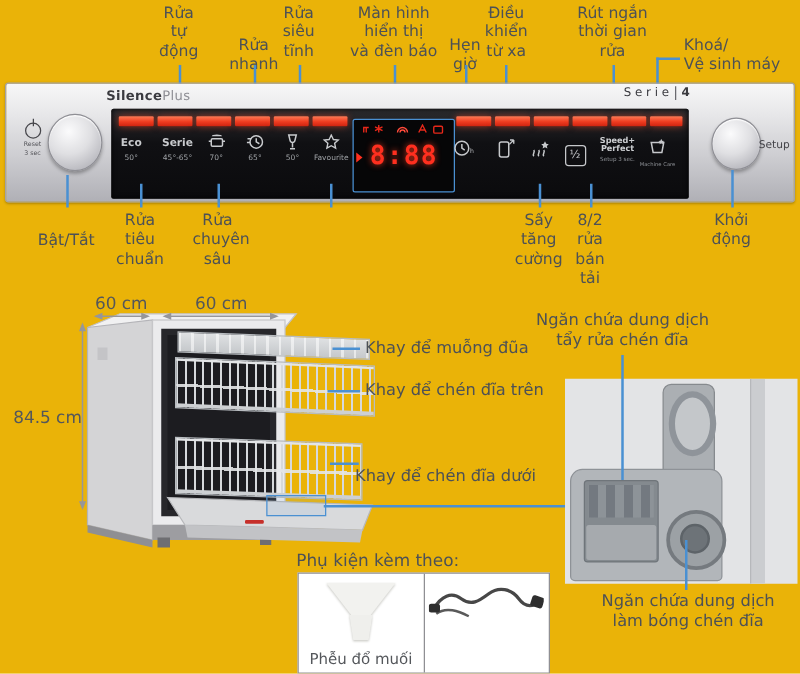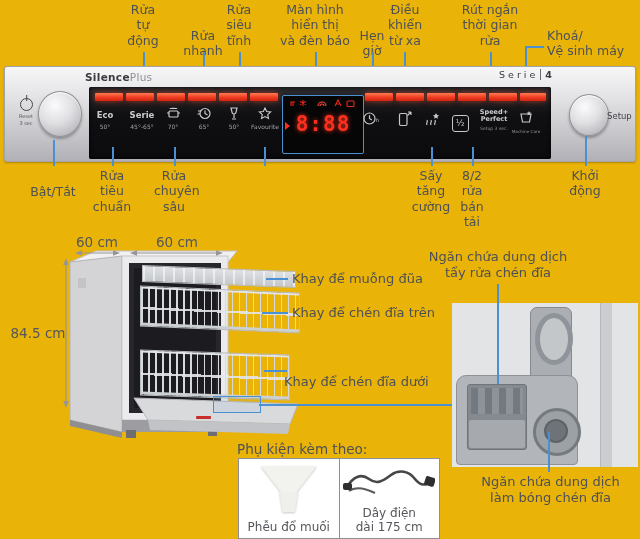--- a/index.html
+++ b/index.html
@@ -361,18 +361,16 @@
       </div>
       <div class="acc-lbl">Phễu đổ muối</div>
     </div>
     <div class="acc-cell">
       <svg style="position:absolute;left:3px;top:6px;" width="92" height="36" viewBox="0 0 92 36">
         <path d="M4 22c6-10 14-14 22-8s14 2 22-4 18-4 24 4 12 6 16 2" fill="none" stroke="#474747" stroke-width="2.6"></path>
         <path d="M6 26c8-6 18-2 26 2" fill="none" stroke="#5a5a5a" stroke-width="2"></path>
         <rect x="0" y="18" width="9" height="7" rx="2" fill="#2e2e2e"></rect>
         <rect x="82" y="12" width="10" height="9" rx="2" fill="#2e2e2e" transform="rotate(18 87 16)"></rect>
       </svg>
-      <div class="acc-lbl">Dây điện
-dài 175 cm</div>
     </div>
   </div>
 
 </div>
 
 </body></html>

